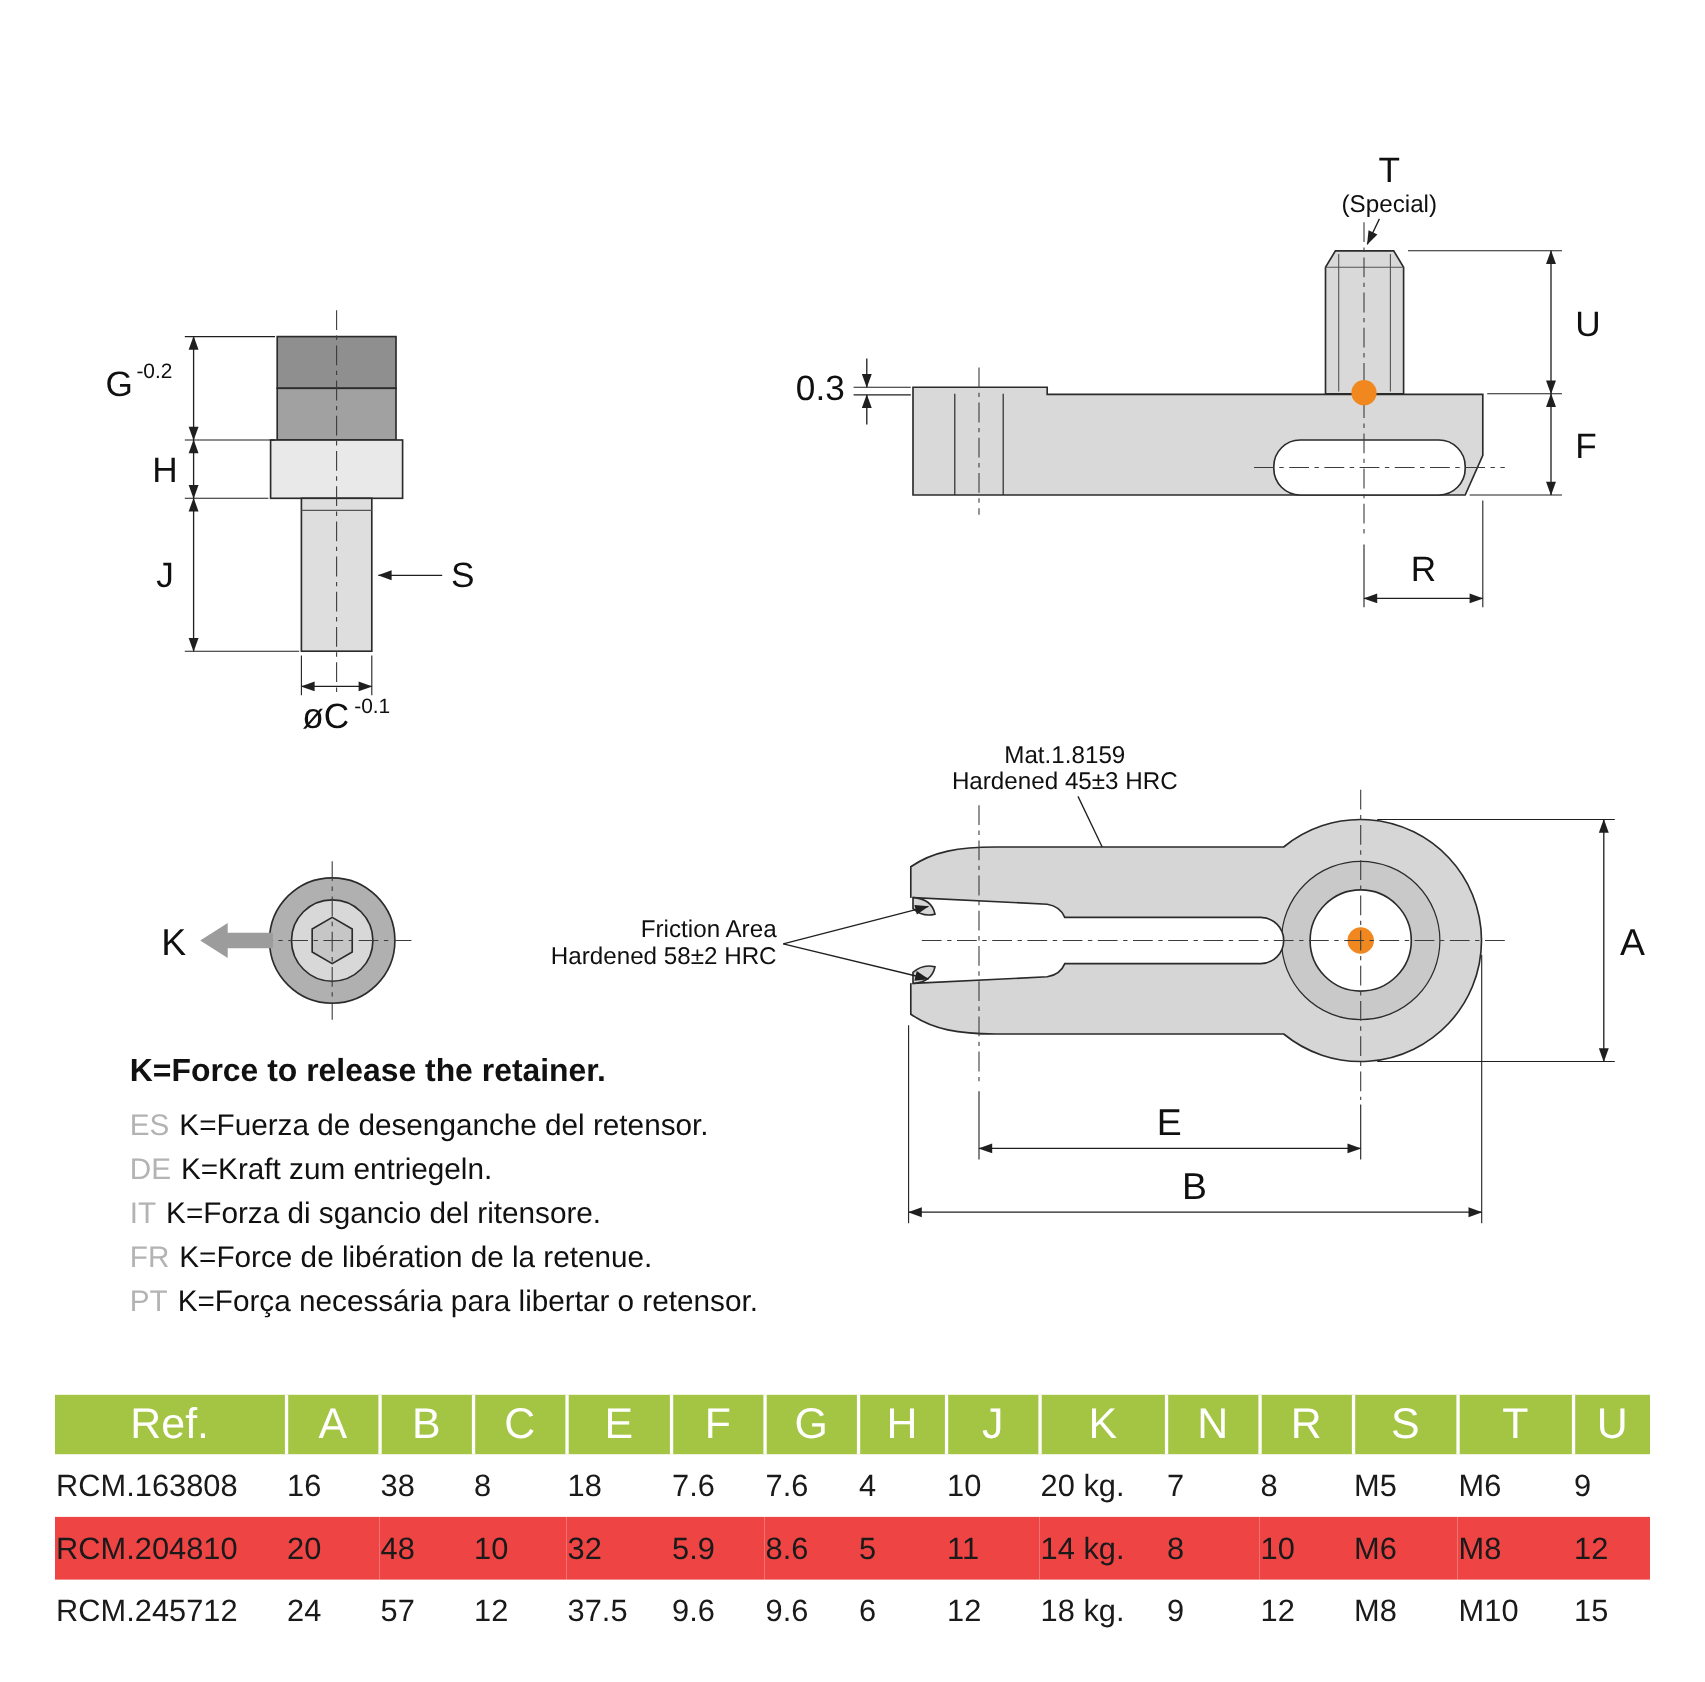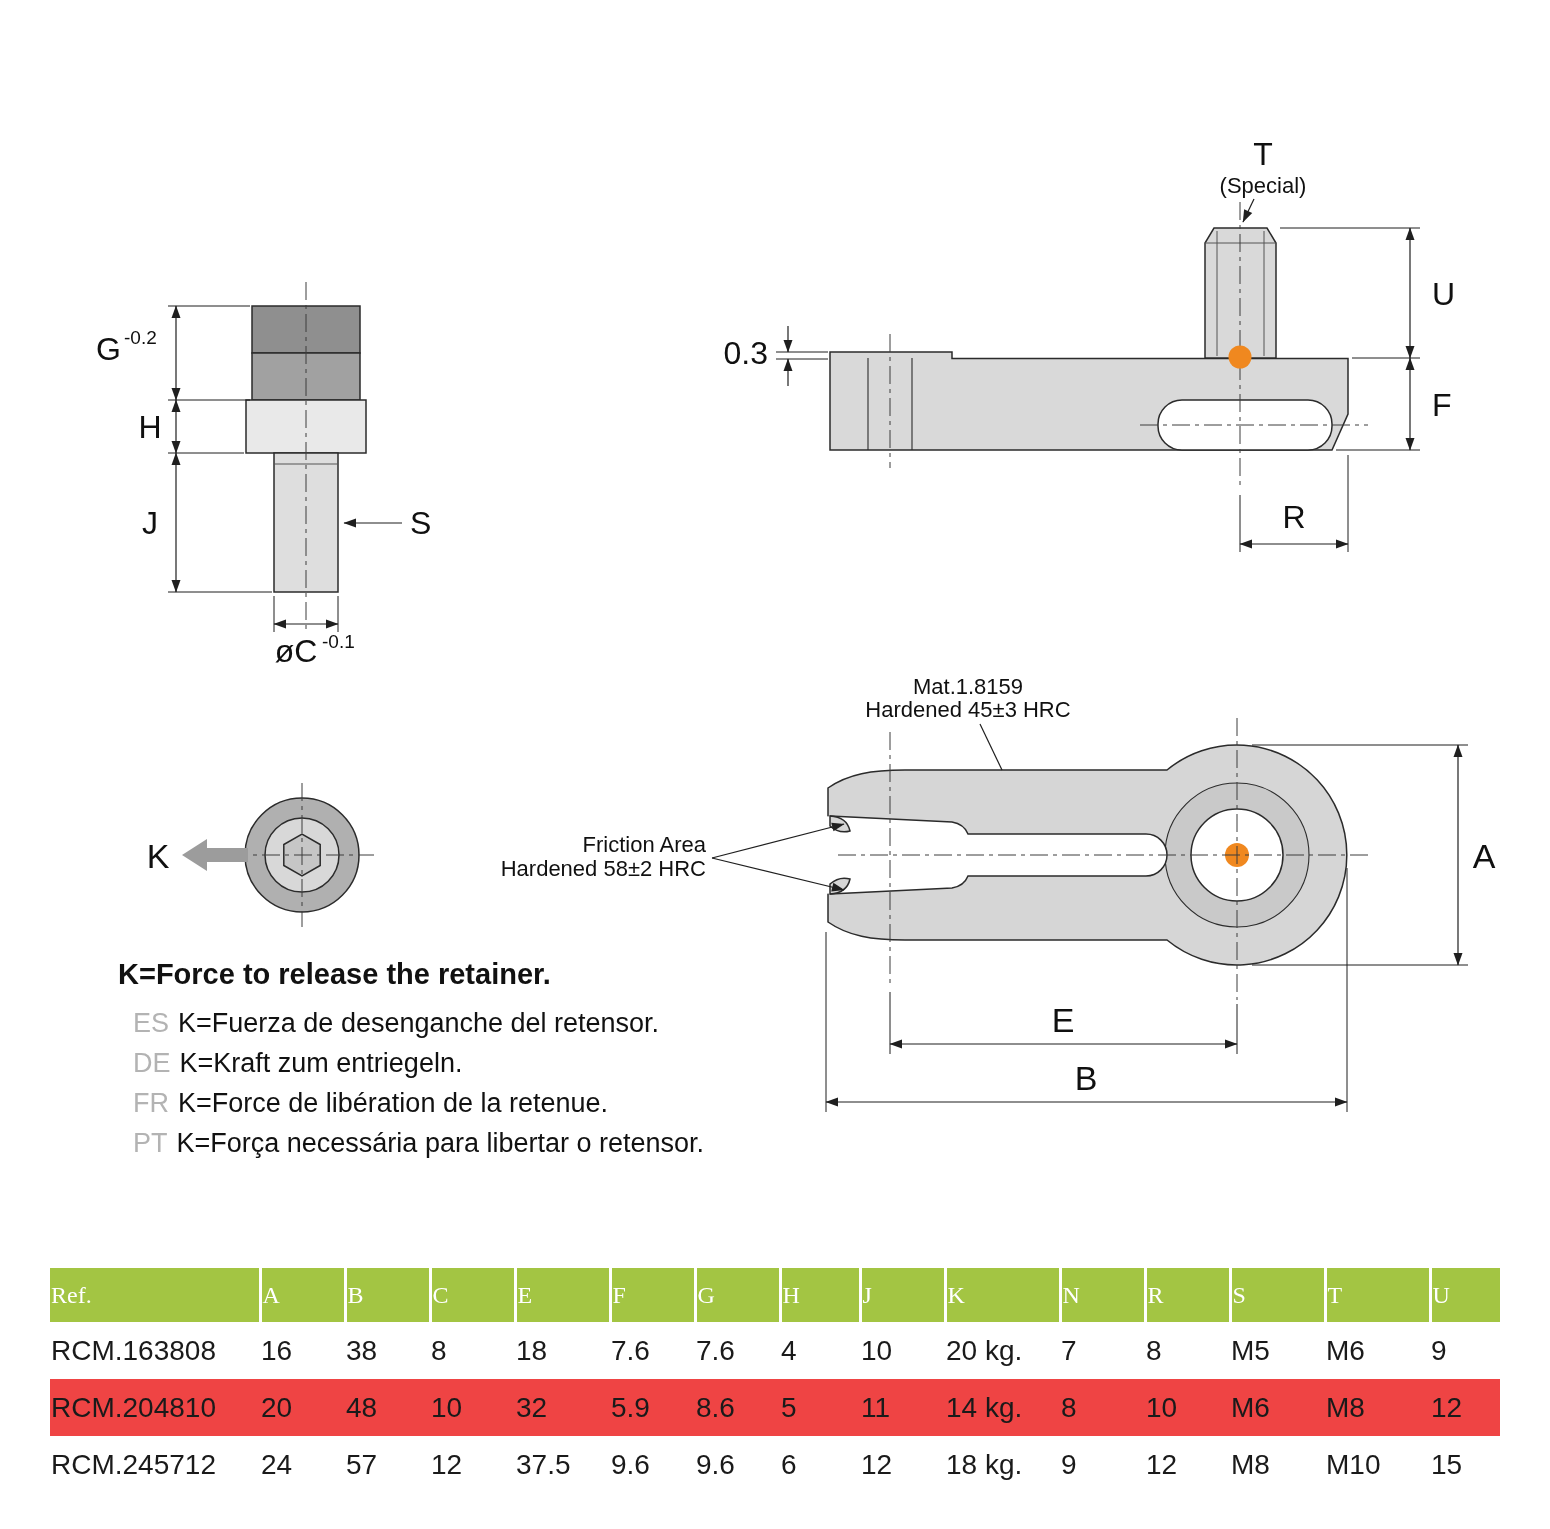--- a/index.html
+++ b/index.html
@@ -12,23 +12,23 @@
   .ann{font-size:22px;}
   .edge{stroke:#2b2b2b;stroke-width:1.5;}
   .thin{stroke:#555;stroke-width:1;}
   .thin2{stroke:#2b2b2b;stroke-width:1.1;}
   .cl{stroke:#3c3c3c;stroke-width:1;stroke-dasharray:18 5 4 5;fill:none;}
   .ext{stroke:#1f1f1f;stroke-width:1;}
   .dim{stroke:#1f1f1f;stroke-width:1.2;fill:none;}
   .notes{position:absolute;left:118px;top:958px;width:620px;}
   .notes-title{font-size:29px;font-weight:bold;margin-bottom:12px;}
   .notes-line{font-size:27px;line-height:40px;white-space:nowrap;}
-  .notes-line .lang{color:#b3b3b3;margin-right:9px;margin-left:15px;}
+  .notes-line .lang{color:#b3b3b3;margin-right:9px;}
   .spec-table{position:absolute;left:50px;top:1268px;width:1450px;border-collapse:collapse;table-layout:fixed;}
-  .spec-table th{background:#a3c543;color:#ffffff;font-weight:normal;font-size:24px;height:52px;border-left:3px solid #ffffff;text-align:left;font-family:Liberation Serif, serif;}
+  .spec-table th{background:#a3c543;color:#ffffff;font-weight:normal;font-size:39px;height:52px;border-left:3px solid #ffffff;text-align:center;}
   .spec-table th:first-child{border-left:none;}
   .spec-table td{font-size:28px;height:55px;text-align:left;color:#1a1a1a;}
   .spec-table tr.alt td{background:#ef4444;}
 </style>
 </head>
 <body>
 
 <div class="page">
 
   <svg width="1550" height="1240" viewBox="0 0 1550 1240">
@@ -159,20 +159,23 @@
   </svg>
 
   
   <div class="notes">
     <div class="notes-title">K=Force to release the retainer.</div>
     <div class="notes-line">
       <span class="lang">ES</span><span>K=Fuerza de desenganche del retensor.</span>
     </div>
     <div class="notes-line">
       <span class="lang">DE</span><span>K=Kraft zum entriegeln.</span>
+    </div>
+    <div class="notes-line">
+      <span class="lang">IT</span><span>K=Forza di sgancio del ritensore.</span>
     </div>
     <div class="notes-line">
       <span class="lang">FR</span><span>K=Force de libération de la retenue.</span>
     </div>
     <div class="notes-line">
       <span class="lang">PT</span><span>K=Força necessária para libertar o retensor.</span>
     </div>
   </div>
 
   

